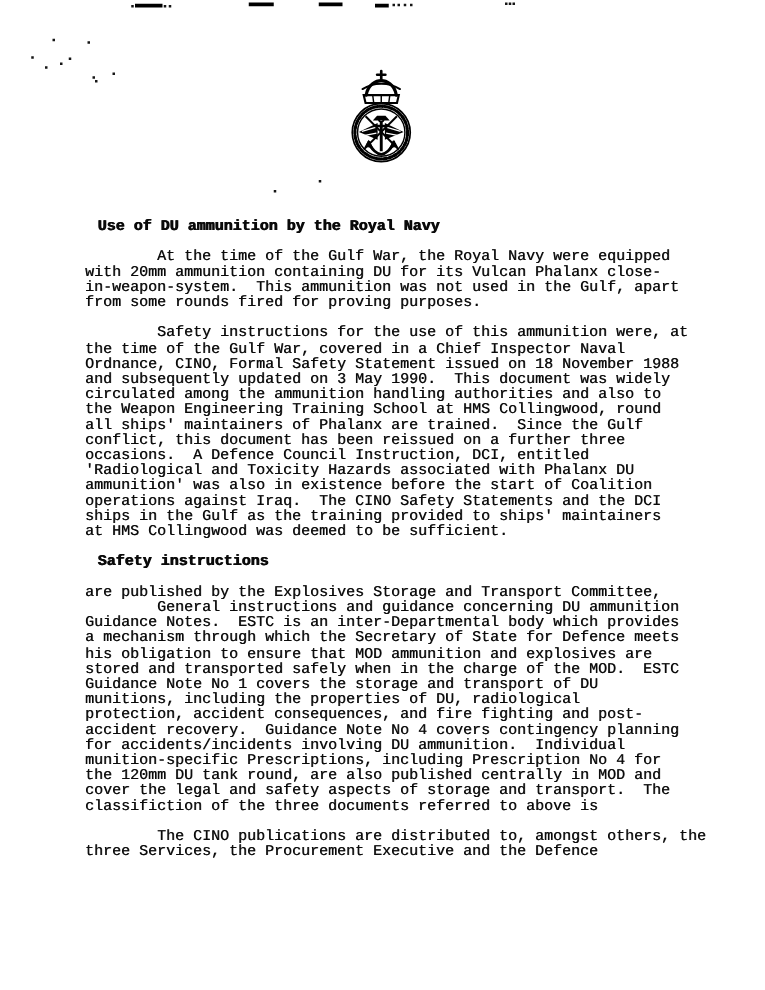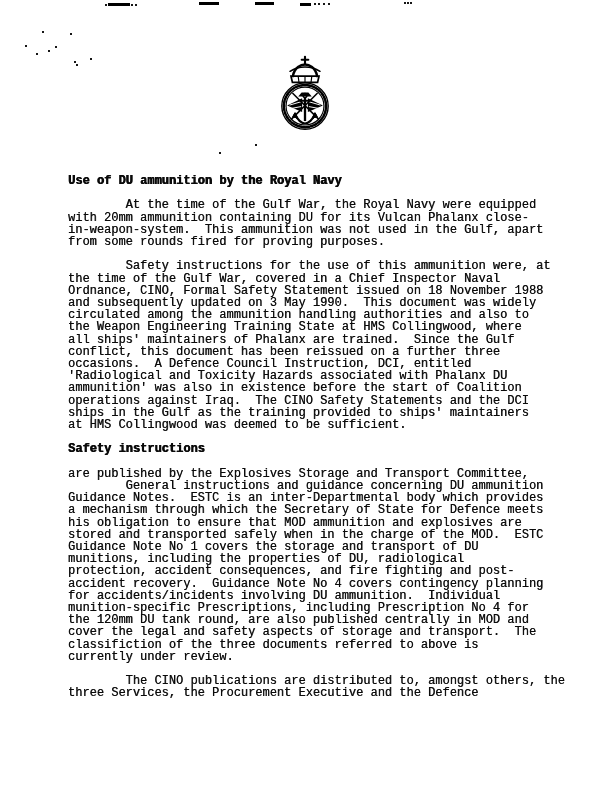--- a/index.html
+++ b/index.html
@@ -24,20 +24,21 @@
   .doc-body {
     position:absolute; left:68px; top:175px; width:520px;
     font-size:12px; line-height:12.2px; color:var(--ink);
     text-shadow:0.35px 0 0 rgba(10,10,10,0.75);
     letter-spacing:0px;
   }
   .block { margin:0 0 12.2px 0; }
   .heading {
     font-weight:bold; white-space:pre;
     text-shadow:0.6px 0 0 var(--ink), 0 0.3px 0 rgba(10,10,10,0.5);
+    margin-left:10px;
   }
   .line { white-space:pre; }
 </style>
 </head>
 <body>
 
 <div class="page">
 
   <div>
     <div class="speck" style="left:105px;top:4px;"></div>
@@ -118,21 +119,21 @@
         <div class="line">with 20mm ammunition containing DU for its Vulcan Phalanx close-</div>
         <div class="line">in-weapon-system.  This ammunition was not used in the Gulf, apart</div>
         <div class="line">from some rounds fired for proving purposes.</div>
       </div>
       <div class="block paragraph">
         <div class="line">        Safety instructions for the use of this ammunition were, at</div>
         <div class="line">the time of the Gulf War, covered in a Chief Inspector Naval</div>
         <div class="line">Ordnance, CINO, Formal Safety Statement issued on 18 November 1988</div>
         <div class="line">and subsequently updated on 3 May 1990.  This document was widely</div>
         <div class="line">circulated among the ammunition handling authorities and also to</div>
-        <div class="line">the Weapon Engineering Training State at HMS Collingwood, where</div>
+        <div class="line">the Weapon Engineering Training School at HMS Collingwood, round</div>
         <div class="line">all ships' maintainers of Phalanx are trained.  Since the Gulf</div>
         <div class="line">conflict, this document has been reissued on a further three</div>
         <div class="line">occasions.  A Defence Council Instruction, DCI, entitled</div>
         <div class="line">'Radiological and Toxicity Hazards associated with Phalanx DU</div>
         <div class="line">ammunition' was also in existence before the start of Coalition</div>
         <div class="line">operations against Iraq.  The CINO Safety Statements and the DCI</div>
         <div class="line">ships in the Gulf as the training provided to ships' maintainers</div>
         <div class="line">at HMS Collingwood was deemed to be sufficient.</div>
       </div>
       <div class="block heading">Safety instructions</div>
@@ -145,21 +146,20 @@
         <div class="line">stored and transported safely when in the charge of the MOD.  ESTC</div>
         <div class="line">Guidance Note No 1 covers the storage and transport of DU</div>
         <div class="line">munitions, including the properties of DU, radiological</div>
         <div class="line">protection, accident consequences, and fire fighting and post-</div>
         <div class="line">accident recovery.  Guidance Note No 4 covers contingency planning</div>
         <div class="line">for accidents/incidents involving DU ammunition.  Individual</div>
         <div class="line">munition-specific Prescriptions, including Prescription No 4 for</div>
         <div class="line">the 120mm DU tank round, are also published centrally in MOD and</div>
         <div class="line">cover the legal and safety aspects of storage and transport.  The</div>
         <div class="line">classifiction of the three documents referred to above is</div>
-        <div class="line">currently under review.</div>
       </div>
       <div class="block paragraph">
         <div class="line">        The CINO publications are distributed to, amongst others, the</div>
         <div class="line">three Services, the Procurement Executive and the Defence</div>
       </div>
     </div>
 
 </div>
 
 </body></html>

